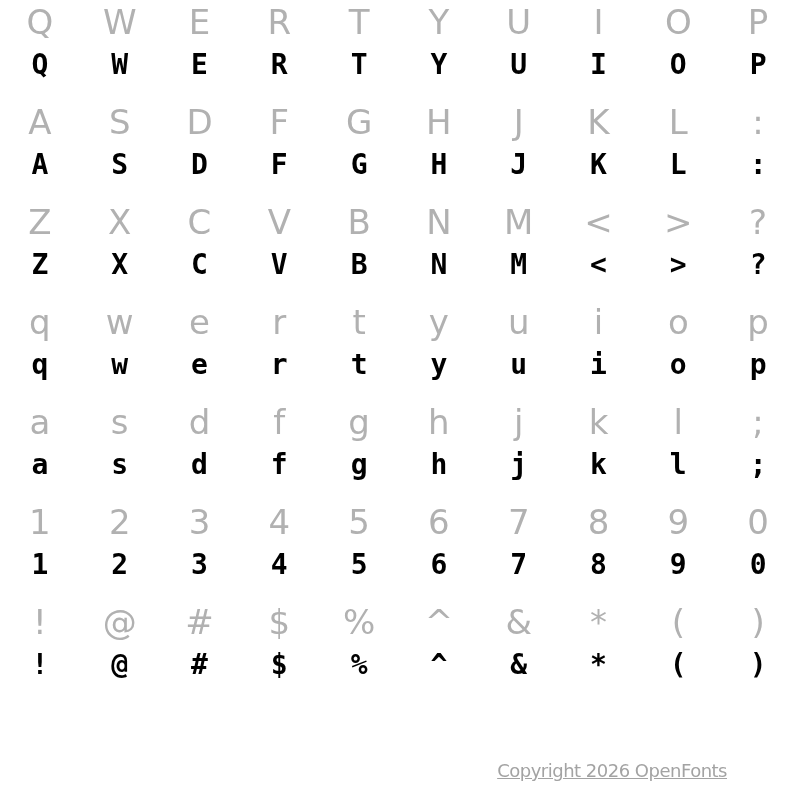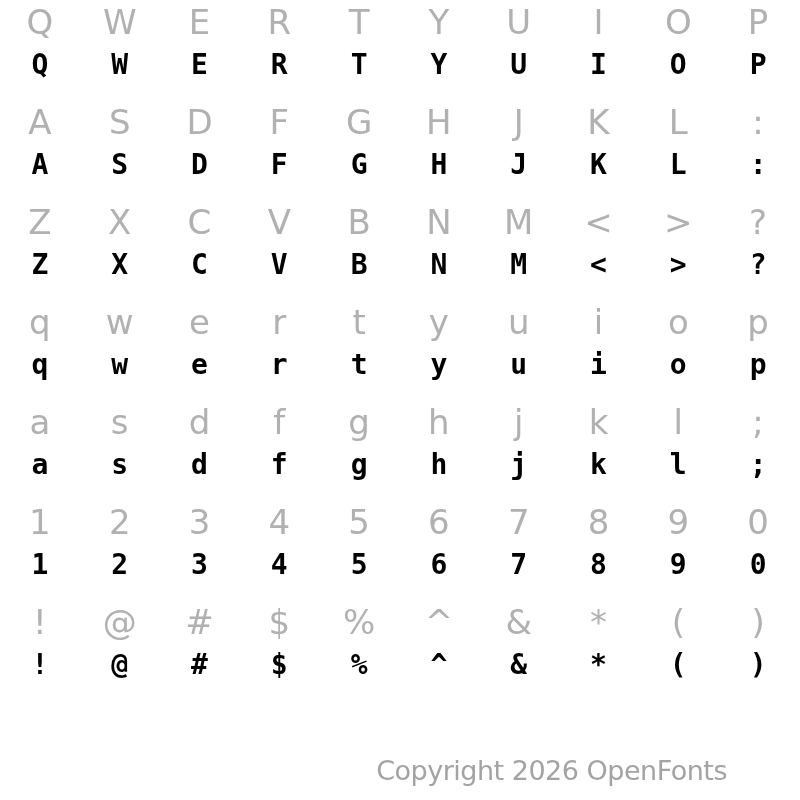--- a/index.html
+++ b/index.html
@@ -27,23 +27,24 @@
     font-family:"DejaVu Sans",sans-serif;
   }
   .row.ink{
     color:var(--ink-glyph);
     font-size:28px;font-weight:700;height:42px;
     font-family:"DejaVu Sans Mono",monospace;
   }
   .cell{display:inline-block;line-height:1}
   .copyright{
     position:absolute;top:757px;right:73px;
-    font-size:27px;line-height:28px;letter-spacing:-0.5px;
+    font-size:18px;line-height:28px;letter-spacing:-0.5px;
     color:var(--copyright-text);
     font-family:"DejaVu Sans",sans-serif;
+    text-decoration:underline;
   }
 </style>
 </head>
 <body>
 
 <main>
   <div id="glyph-rows">
       <div class="row muted" style="top: 0px;">
         <span class="cell">Q</span>
         <span class="cell">W</span>

